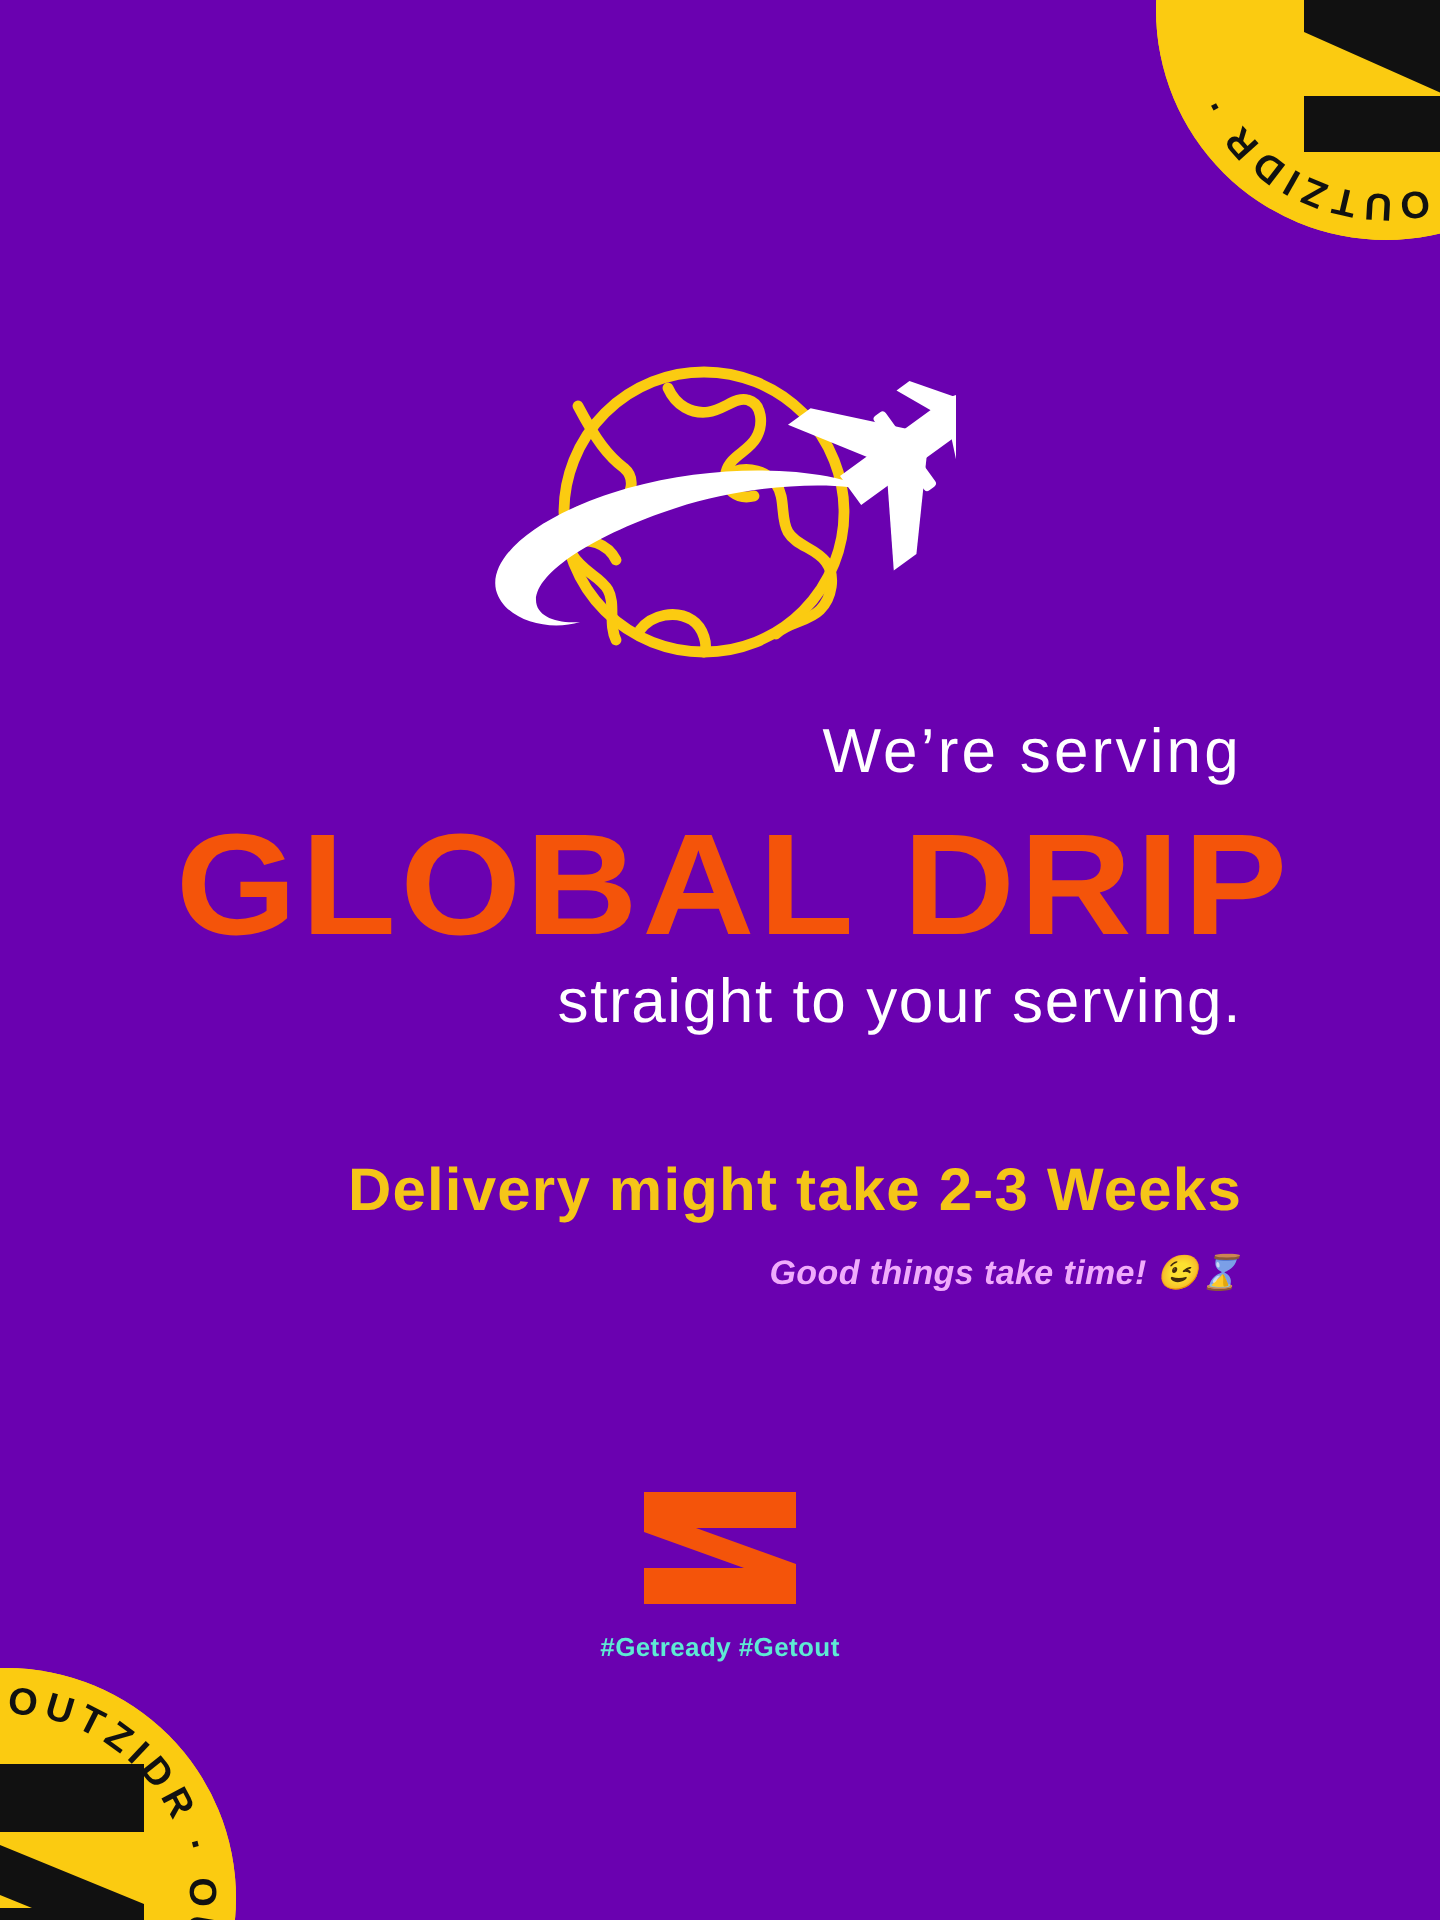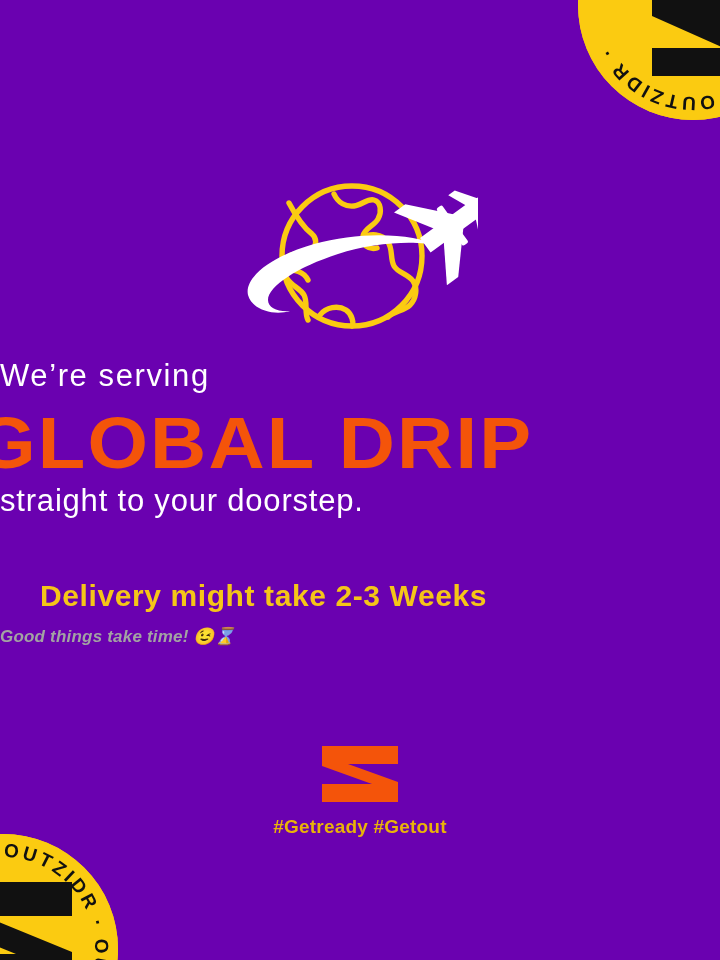--- a/index.html
+++ b/index.html
@@ -46,21 +46,21 @@
     justify-content: center;
   }
   .globe-wrap svg { display: block; }
 
   
   .copy {
     position: absolute;
     left: 0;
     top: 360px;
     width: 621px;
-    text-align: left;
+    text-align: right;
   }
   .line-serving {
     color: #ffffff;
     font-size: 31px;
     font-weight: 400;
     letter-spacing: 1.6px;
     line-height: 1.05;
     margin: 0;
   }
   .line-global {
@@ -84,41 +84,41 @@
   .line-delivery {
     color: #f5c518;
     font-size: 30px;
     font-weight: 700;
     letter-spacing: 0.6px;
     line-height: 1.1;
     margin: 62px 0 0 0;
     padding-left: 40px;
   }
   .line-tagline {
-    color: #a3a3a3;
+    color: #f0abfc;
     font-size: 17px;
     font-weight: 700;
     font-style: italic;
     letter-spacing: 0.2px;
     line-height: 1.1;
     margin: 16px 0 0 0;
   }
 
   
   .footer {
     position: absolute;
     left: 0;
     top: 744px;
     width: 720px;
     text-align: center;
   }
   .zmark { display: block; margin: 0 auto; }
   .hashtags {
-    color: #eab308;
-    font-size: 19px;
+    color: #5eead4;
+    font-size: 13px;
     font-weight: 700;
     letter-spacing: 0.2px;
     margin: 12px 0 0 0;
   }
 </style>
 </head>
 <body>
 
 <div id="poster">
 
@@ -180,21 +180,21 @@
         <path d="M60,9 L48,36 L56,36 L72,13 Z" fill="#ffffff"></path>
         <rect x="30" y="-14" width="7" height="14" rx="2" fill="#ffffff"></rect>
         <rect x="30" y="18" width="7" height="14" rx="2" fill="#ffffff"></rect>
       </g>
     </svg>
   </div>
 
   <div class="copy">
     <p class="line-serving">We’re serving</p>
     <p class="line-global">GLOBAL DRIP</p>
-    <p class="line-straight">straight to your doorstep.</p>
+    <p class="line-straight">straight to your serving.</p>
     <p class="line-delivery">Delivery might take 2-3 Weeks</p>
     <p class="line-tagline">Good things take time! 😉⌛</p>
   </div>
 
   <div class="footer">
     <svg class="zmark" width="80" height="60" viewBox="0 0 80 60" aria-hidden="true">
       <polygon points="2,2 78,2 78,20 28,20 78,38 78,58 2,58 2,40 52,40 2,22" fill="#f4540a"></polygon>
     </svg>
     <p class="hashtags">#Getready #Getout</p>
   </div>

